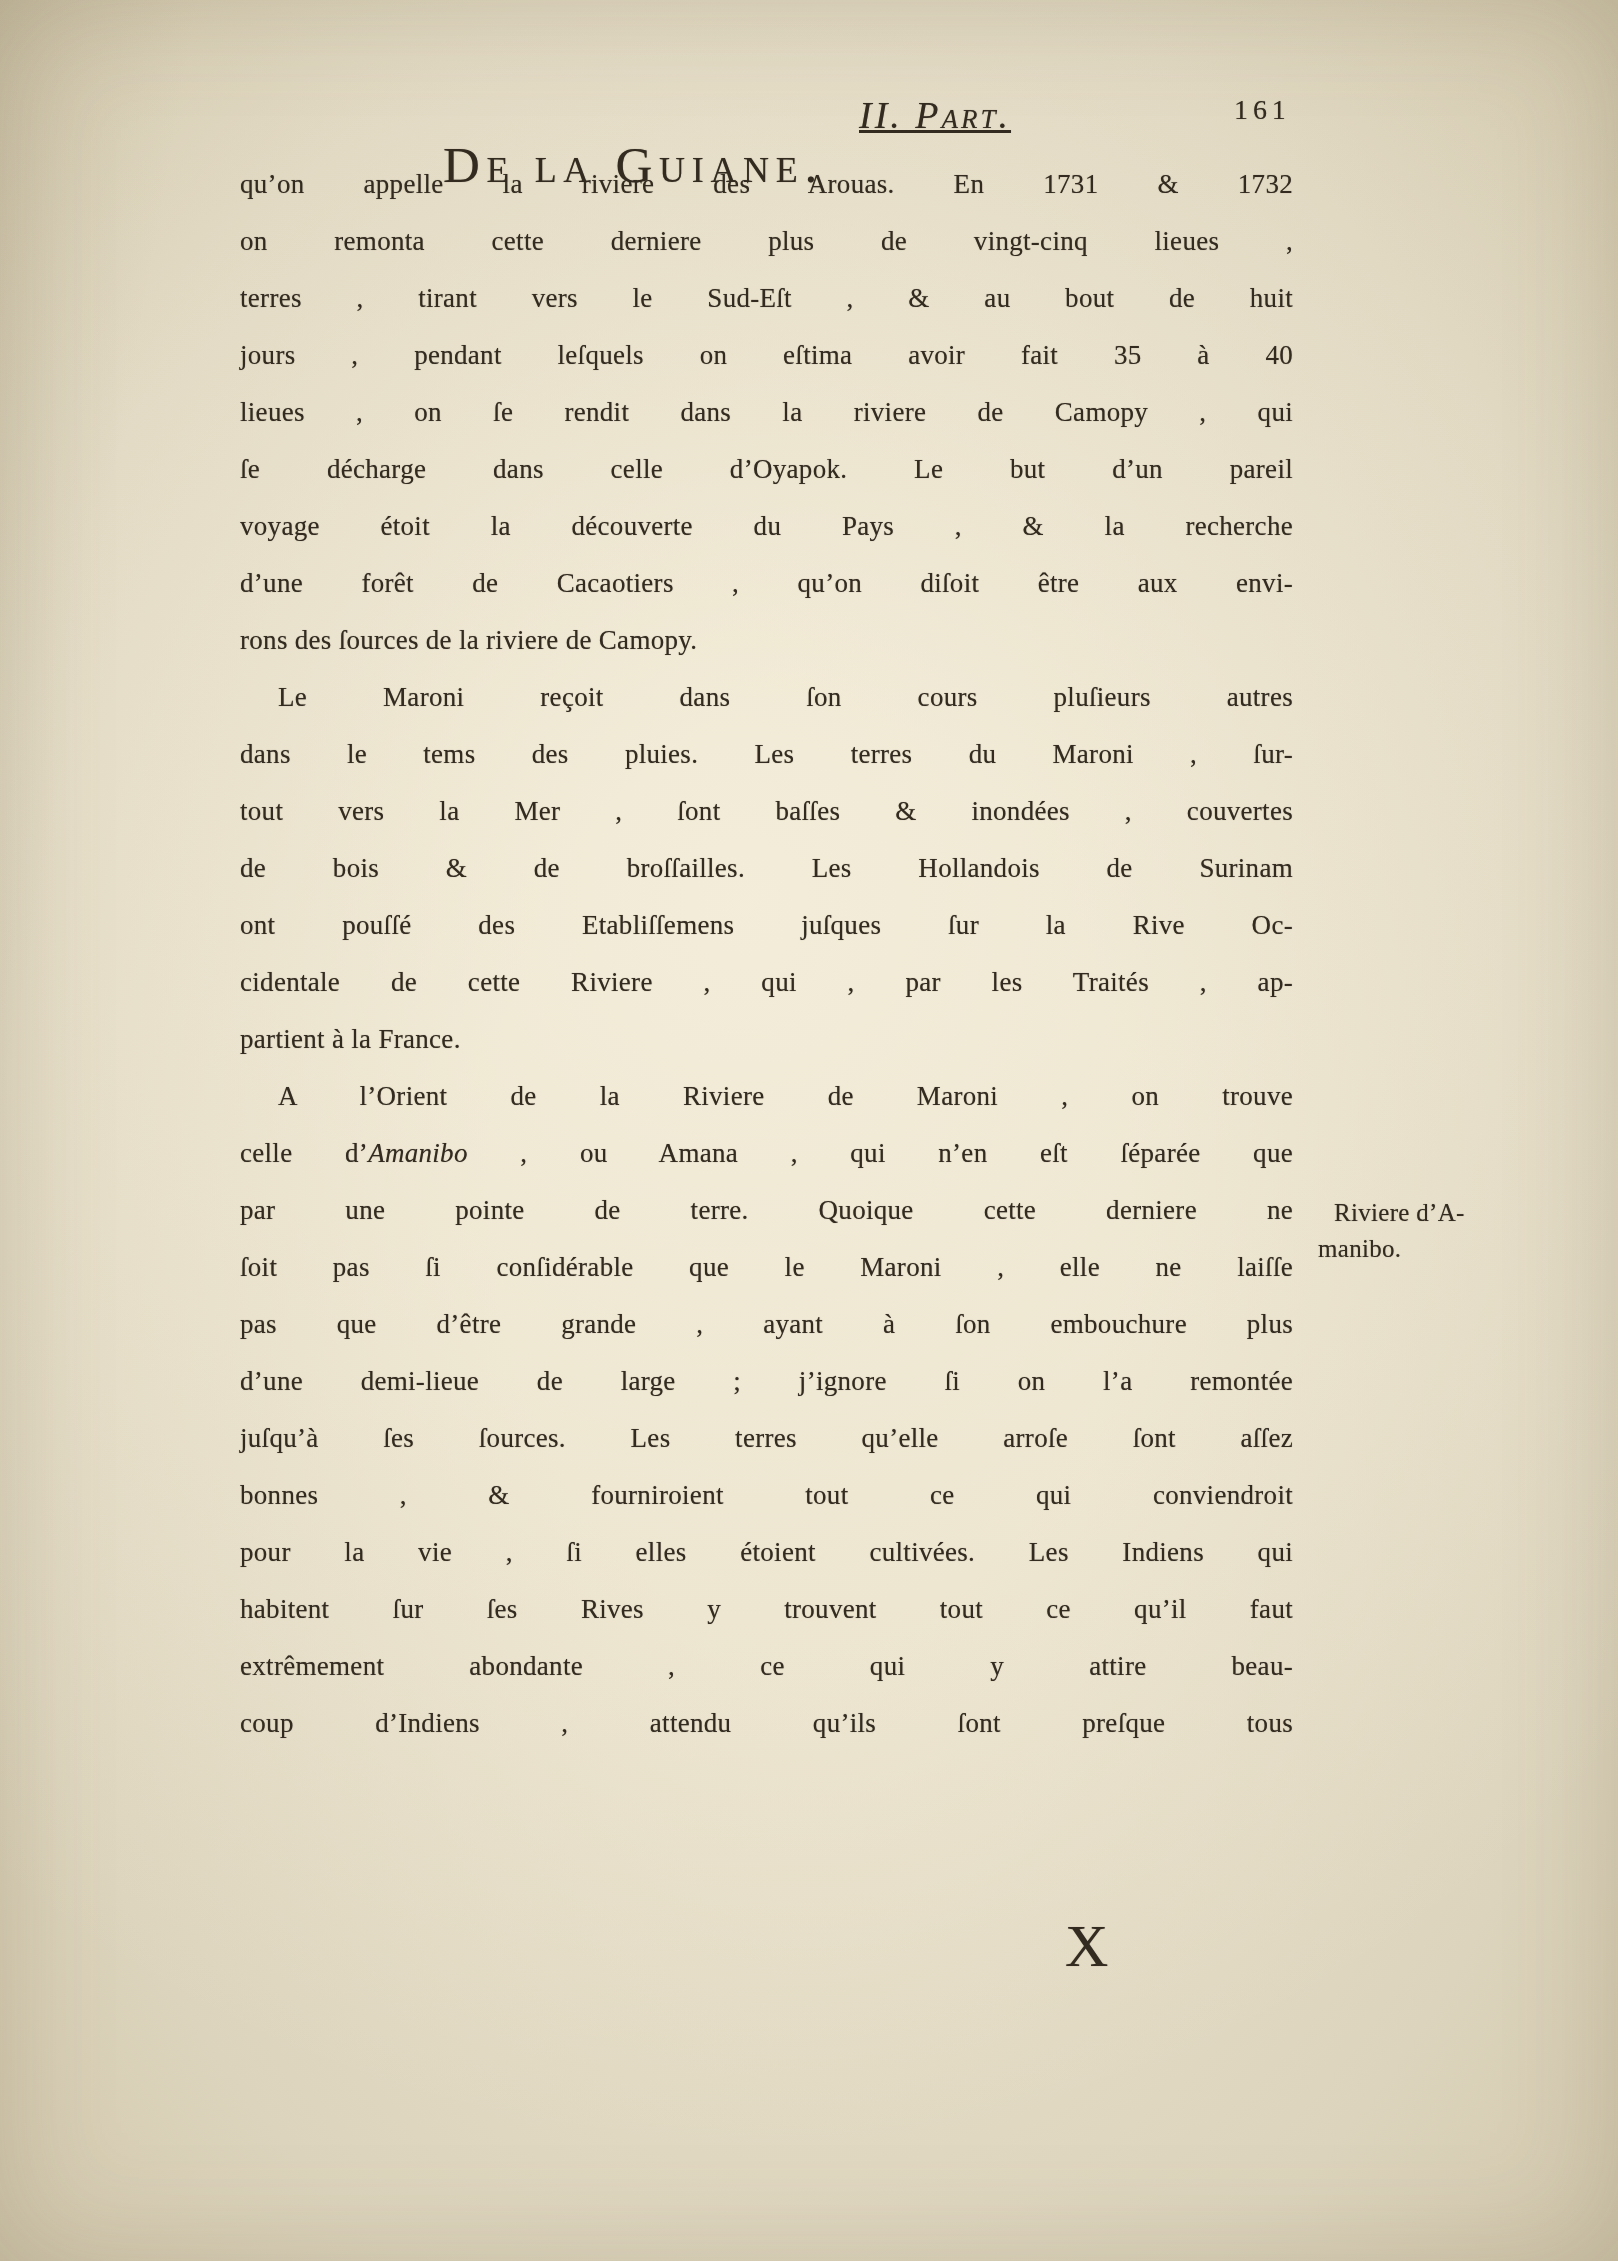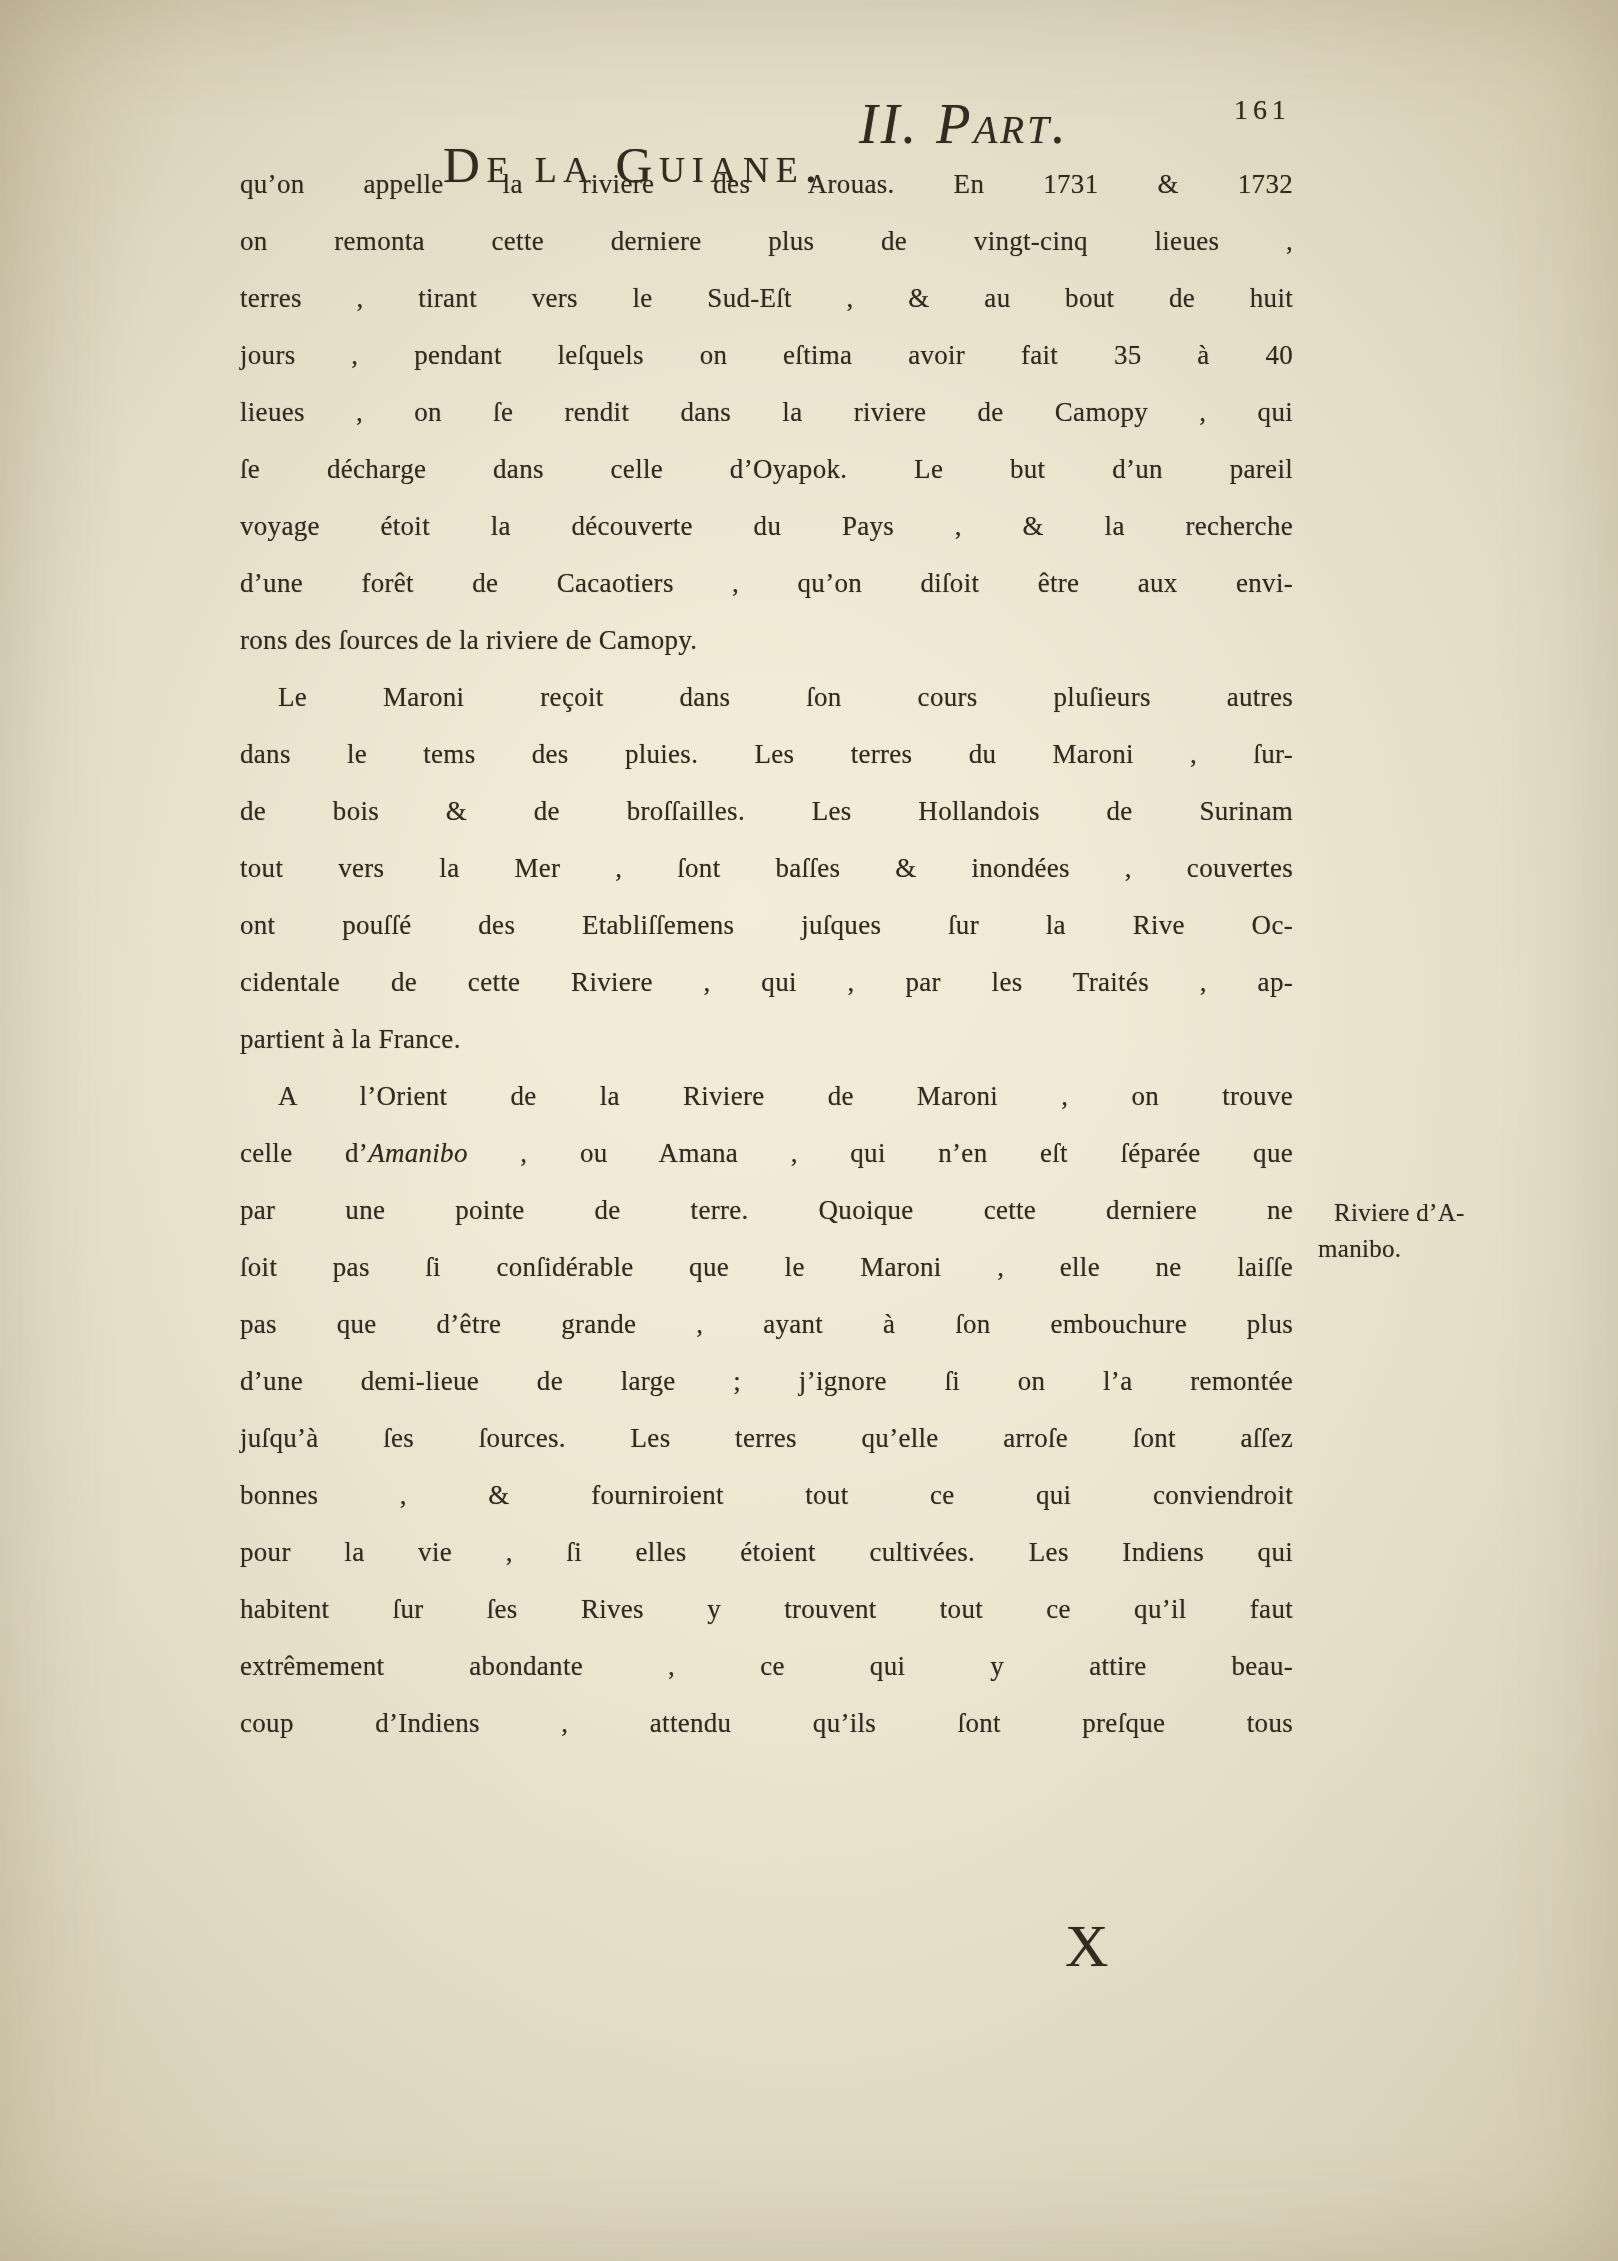--- a/index.html
+++ b/index.html
@@ -22,22 +22,22 @@
   .inktxt { text-shadow: 0 0 0.9px rgba(51,43,32,0.5); }
 
   
   .head-title {
     position: absolute; left: 443px; top: 96px;
     font-size: 51px; line-height: 1; font-variant: small-caps;
     letter-spacing: 6.7px; white-space: nowrap; margin-top: 44px;
   }
   .head-part {
     position: absolute; left: 859px; top: 96px;
-    font-size: 56px; line-height: 1; font-style: italic; font-variant: small-caps;
-    letter-spacing: 3px; white-space: nowrap;
+    font-size: 38px; line-height: 1; font-style: italic; font-variant: small-caps;
+    letter-spacing: 3px; white-space: nowrap; text-decoration: underline;
   }
   .page-num {
     position: absolute; left: 1234px; top: 96px;
     font-size: 28px; line-height: 1; letter-spacing: 4.9px;
   }
 
   
   .text-block {
     position: absolute; left: 240px; top: 156px; width: 1053px;
     font-size: 27px; line-height: 57px; letter-spacing: 0.3px;
@@ -76,22 +76,22 @@
     <div class="ln">on remonta cette derniere plus de vingt-cinq lieues ,</div>
     <div class="ln">terres , tirant vers le Sud-Eſt , &amp; au bout de huit</div>
     <div class="ln">jours , pendant leſquels on eſtima avoir fait 35 à 40</div>
     <div class="ln">lieues , on ſe rendit dans la riviere de Camopy , qui</div>
     <div class="ln">ſe décharge dans celle d’Oyapok. Le but d’un pareil</div>
     <div class="ln">voyage étoit la découverte du Pays , &amp; la recherche</div>
     <div class="ln">d’une forêt de Cacaotiers , qu’on diſoit être aux envi-</div>
     <div class="ln pend">rons des ſources de la riviere de Camopy.</div>
     <div class="ln indent">Le Maroni reçoit dans ſon cours pluſieurs autres</div>
     <div class="ln">dans le tems des pluies. Les terres du Maroni , ſur-</div>
+    <div class="ln">tout vers la Mer , ſont baſſes &amp; inondées , couvertes</div>
     <div class="ln">de bois &amp; de broſſailles. Les Hollandois de Surinam</div>
-    <div class="ln">tout vers la Mer , ſont baſſes &amp; inondées , couvertes</div>
     <div class="ln">ont pouſſé des Etabliſſemens juſques ſur la Rive Oc-</div>
     <div class="ln">cidentale de cette Riviere , qui , par les Traités , ap-</div>
     <div class="ln pend">partient à la France.</div>
     <div class="ln indent">A l’Orient de la Riviere de Maroni , on trouve</div>
     <div class="ln"><span>celle d’</span><em class="it">Amanibo</em><span> , ou Amana , qui n’en eſt ſéparée que</span></div>
     <div class="ln">par une pointe de terre. Quoique cette derniere ne</div>
     <div class="ln">ſoit pas ſi conſidérable que le Maroni , elle ne laiſſe</div>
     <div class="ln">pas que d’être grande , ayant à ſon embouchure plus</div>
     <div class="ln">d’une demi-lieue de large ; j’ignore ſi on l’a remontée</div>
     <div class="ln">juſqu’à ſes ſources. Les terres qu’elle arroſe ſont aſſez</div>

